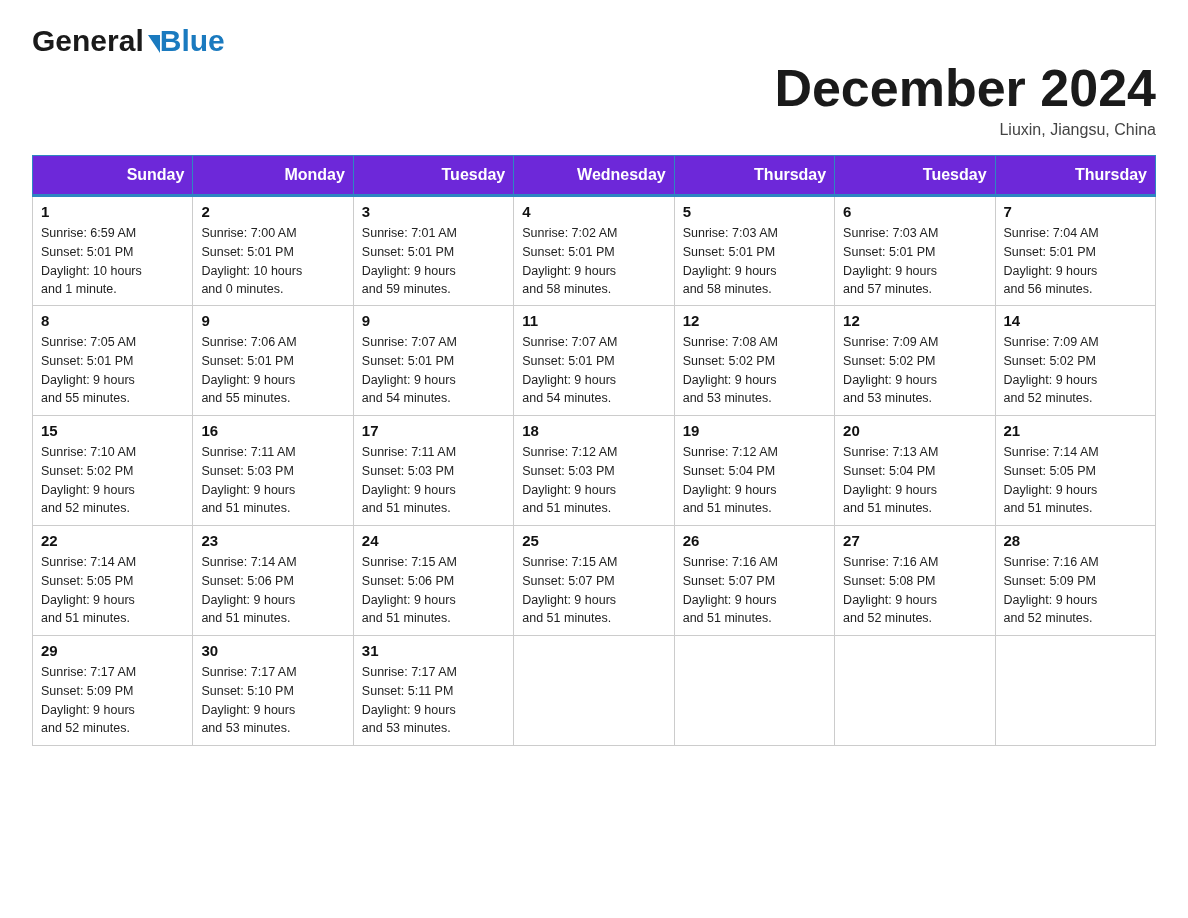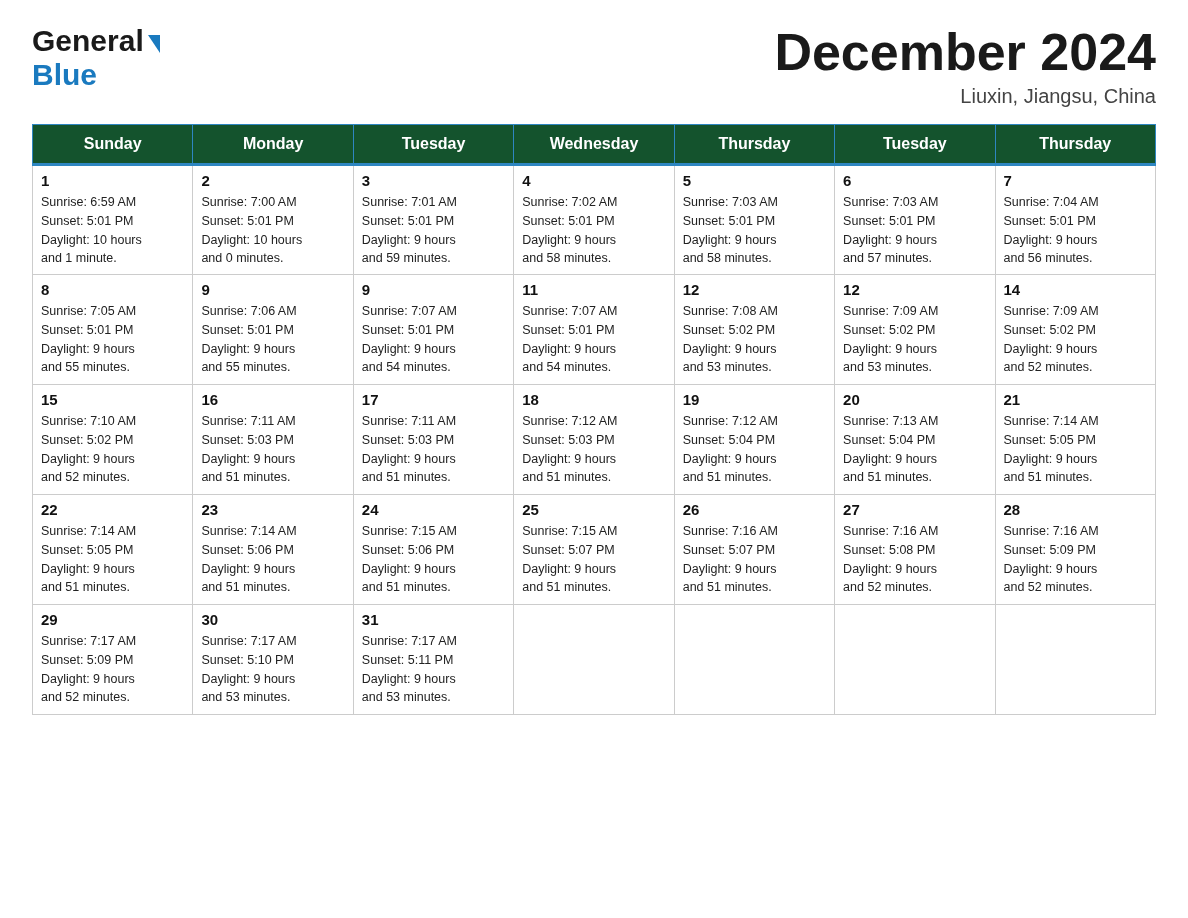--- a/index.html
+++ b/index.html
@@ -17,38 +17,39 @@
       margin-bottom: 16px;
     }
     .title-block {
       text-align: right;
     }
     .month-title {
       font-size: 52px;
       font-weight: bold;
       color: #1a1a1a;
       line-height: 1.1;
+      margin-top: 36px;
     }
     .location {
-      font-size: 20px;
+      font-size: 16px;
       color: #444;
       margin-top: 4px;
     }
     table {
       width: 100%;
       border-collapse: collapse;
       table-layout: fixed;
     }
     thead tr th {
-      background-color: #14532d;
+      background-color: #6d28d9;
       color: #fff;
       font-size: 16px;
       font-weight: bold;
       padding: 10px 8px;
-      text-align: center;
+      text-align: right;
       border: 1px solid #2e86c1;
     }
     tbody tr td {
       vertical-align: top;
       padding: 6px 8px;
       font-size: 13px;
       color: #222;
       border: 1px solid #ccc;
       height: 110px;
     }
@@ -64,21 +65,21 @@
     tbody tr td .day-info {
       font-size: 12.5px;
       line-height: 1.5;
       color: #222;
     }
     tbody tr td.empty {
       background: #fff;
     }
     .logo-wrapper {
       display: flex;
-      flex-direction: column;
+      flex-direction: row;
     }
     .logo-line1 {
       display: flex;
       align-items: center;
     }
     .logo-line2 {
       display: flex;
       align-items: flex-start;
     }
   </style>

